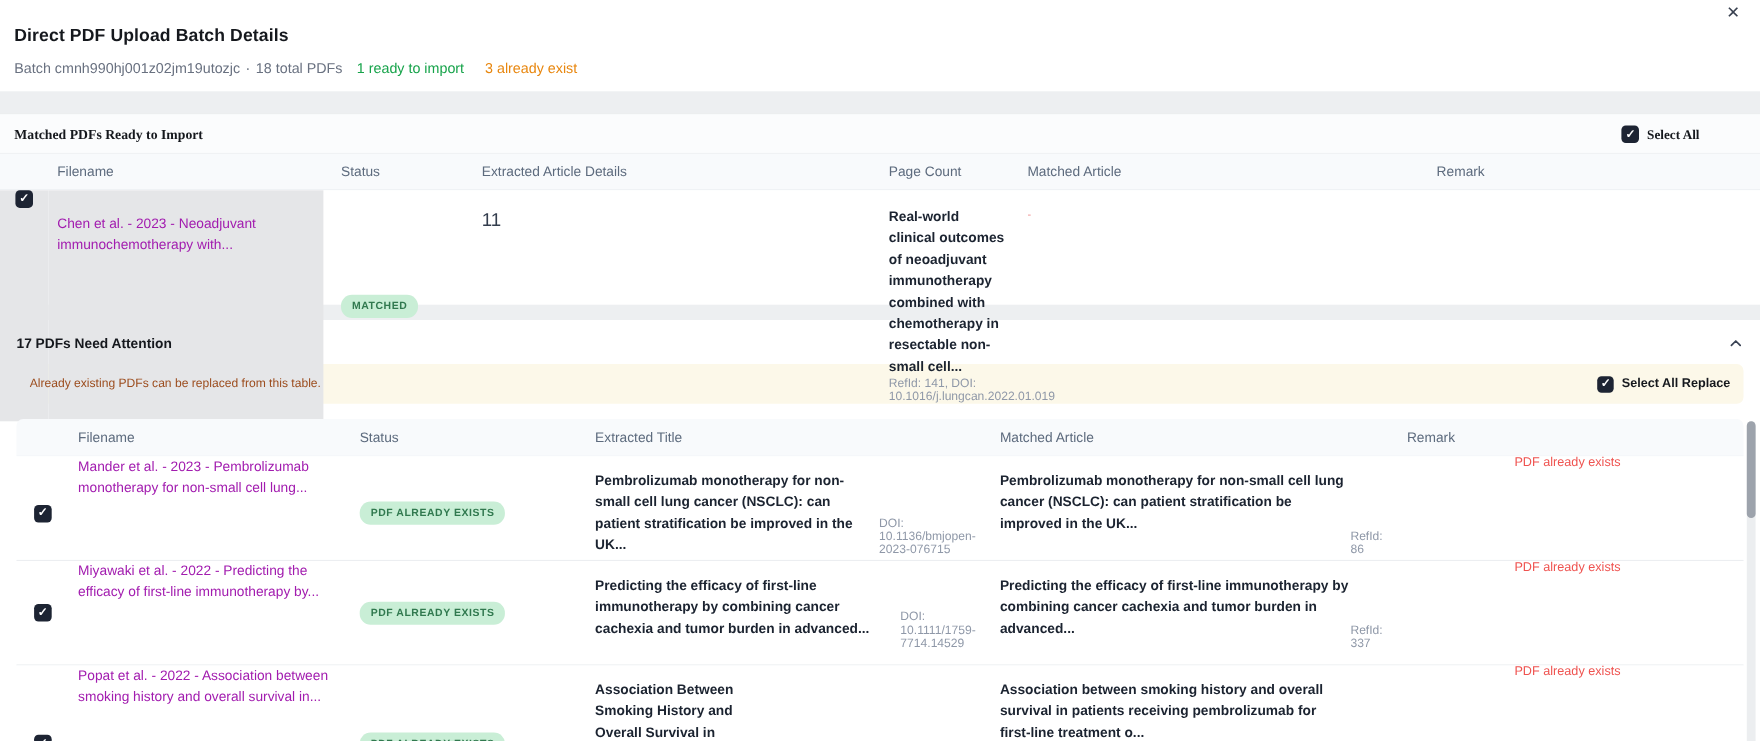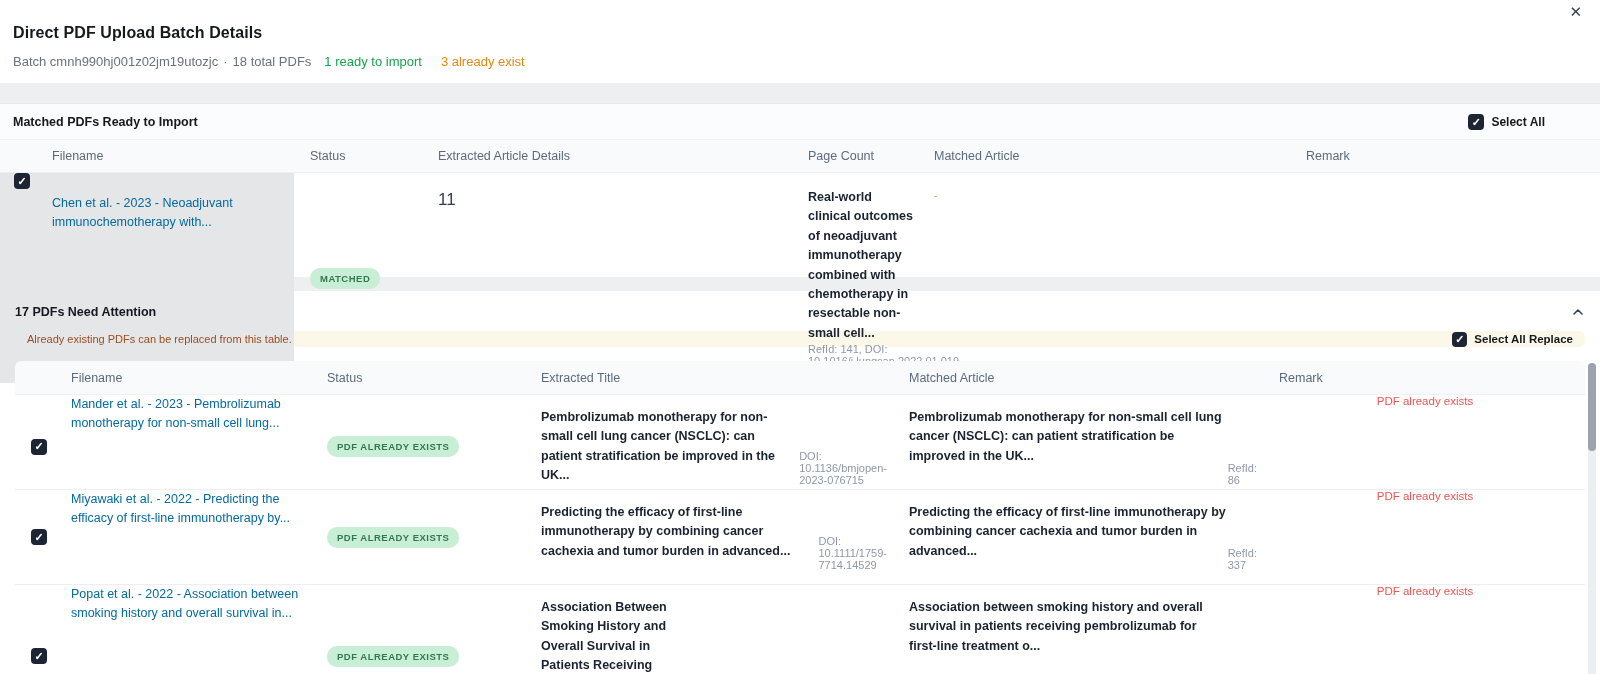--- a/index.html
+++ b/index.html
@@ -31,28 +31,29 @@
   }
   .checkbox .tick { color: #ffffff; font-size: 11px; font-weight: 700; line-height: 1; }
   .badge {
     display: inline-block; background: #c9eed6; color: #31794f;
     font-size: 9.5px; font-weight: 700; letter-spacing: 0.5px;
     padding: 5px 10px; border-radius: 10px; white-space: nowrap;
   }
   .doi { font-size: 11px; color: #8f98a8; }
   .col-head { font-size: 12.5px; color: #5d6b7e; font-weight: 400; }
   .bold-title { font-size: 12.5px; font-weight: 700; color: #1b2330; line-height: 1.55; }
-  .fname { font-size: 12.5px; color: #0369a1; line-height: 1.55; }
+  .fname { font-size: 12.5px; color: #a21caf; line-height: 1.55; }
 
   
   .panel1 { border-top: 1px solid #e6e8ea; }
   .panel1-bar {
     background: #fbfcfd; padding: 10px 13px 9px 13px;
     display: flex; align-items: center; justify-content: space-between;
     border-bottom: 1px solid #f0f2f4;
+    font-family: Liberation Serif, serif;
   }
   .panel1-bar .heading { font-size: 12.5px; font-weight: 700; color: #15181d; }
   .select-group { display: flex; align-items: center; gap: 7px; margin-right: 42px; }
   .select-group .lbl { font-size: 12px; font-weight: 700; color: #15181d; white-space: nowrap; }
 
   .mtable-head, .mtable-row {
     display: grid;
     grid-template-columns: 44px 250px 136px 370px 126px 372px 1fr;
   }
   .mtable-head {
@@ -74,21 +75,21 @@
 
   
   .panel2 { background: #ffffff; padding-top: 14px; }
   .panel2-bar {
     display: flex; align-items: center; justify-content: space-between;
     padding: 0 16px 0 15px;
   }
   .panel2-bar .heading { font-size: 12.5px; font-weight: 700; color: #15181d; }
   .chev { cursor: pointer; display: inline-flex; }
   .notice-bar {
-    margin: 12px 15px 0 15px; height: 16px; background: #fcf8e9; border-radius: 6px;
+    margin: 12px 15px 0 15px; height: 36px; background: #fcf8e9; border-radius: 6px;
     display: flex; align-items: center; justify-content: space-between; padding: 0 12px;
   }
   .notice-text { font-size: 11px; color: #9c4d1e; }
   .notice-bar .select-group { margin-right: 0; }
   .notice-bar .checkbox { width: 15px; height: 15px; }
   .notice-bar .lbl { font-size: 11.5px; }
 
   .atable-wrap { margin: 14px 15px 0 15px; position: relative; }
   .atable-head, .atable-row {
     display: grid;

